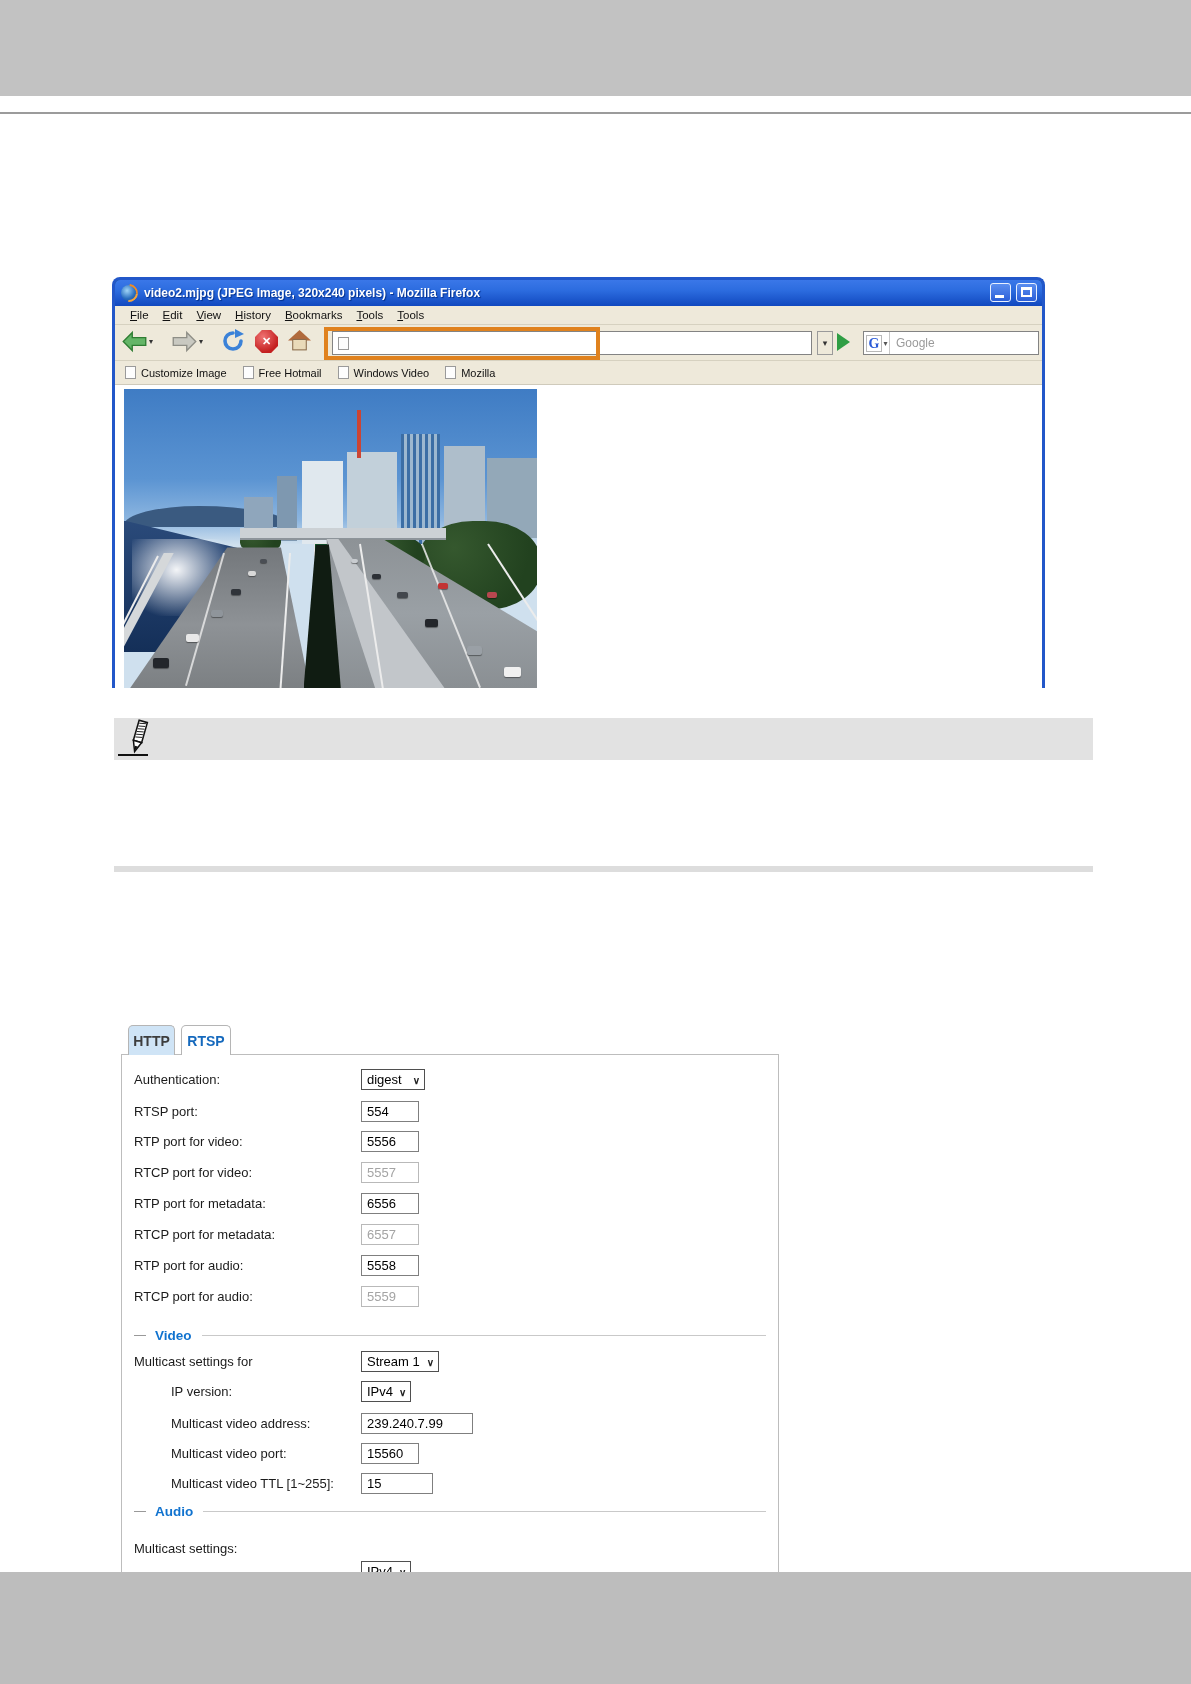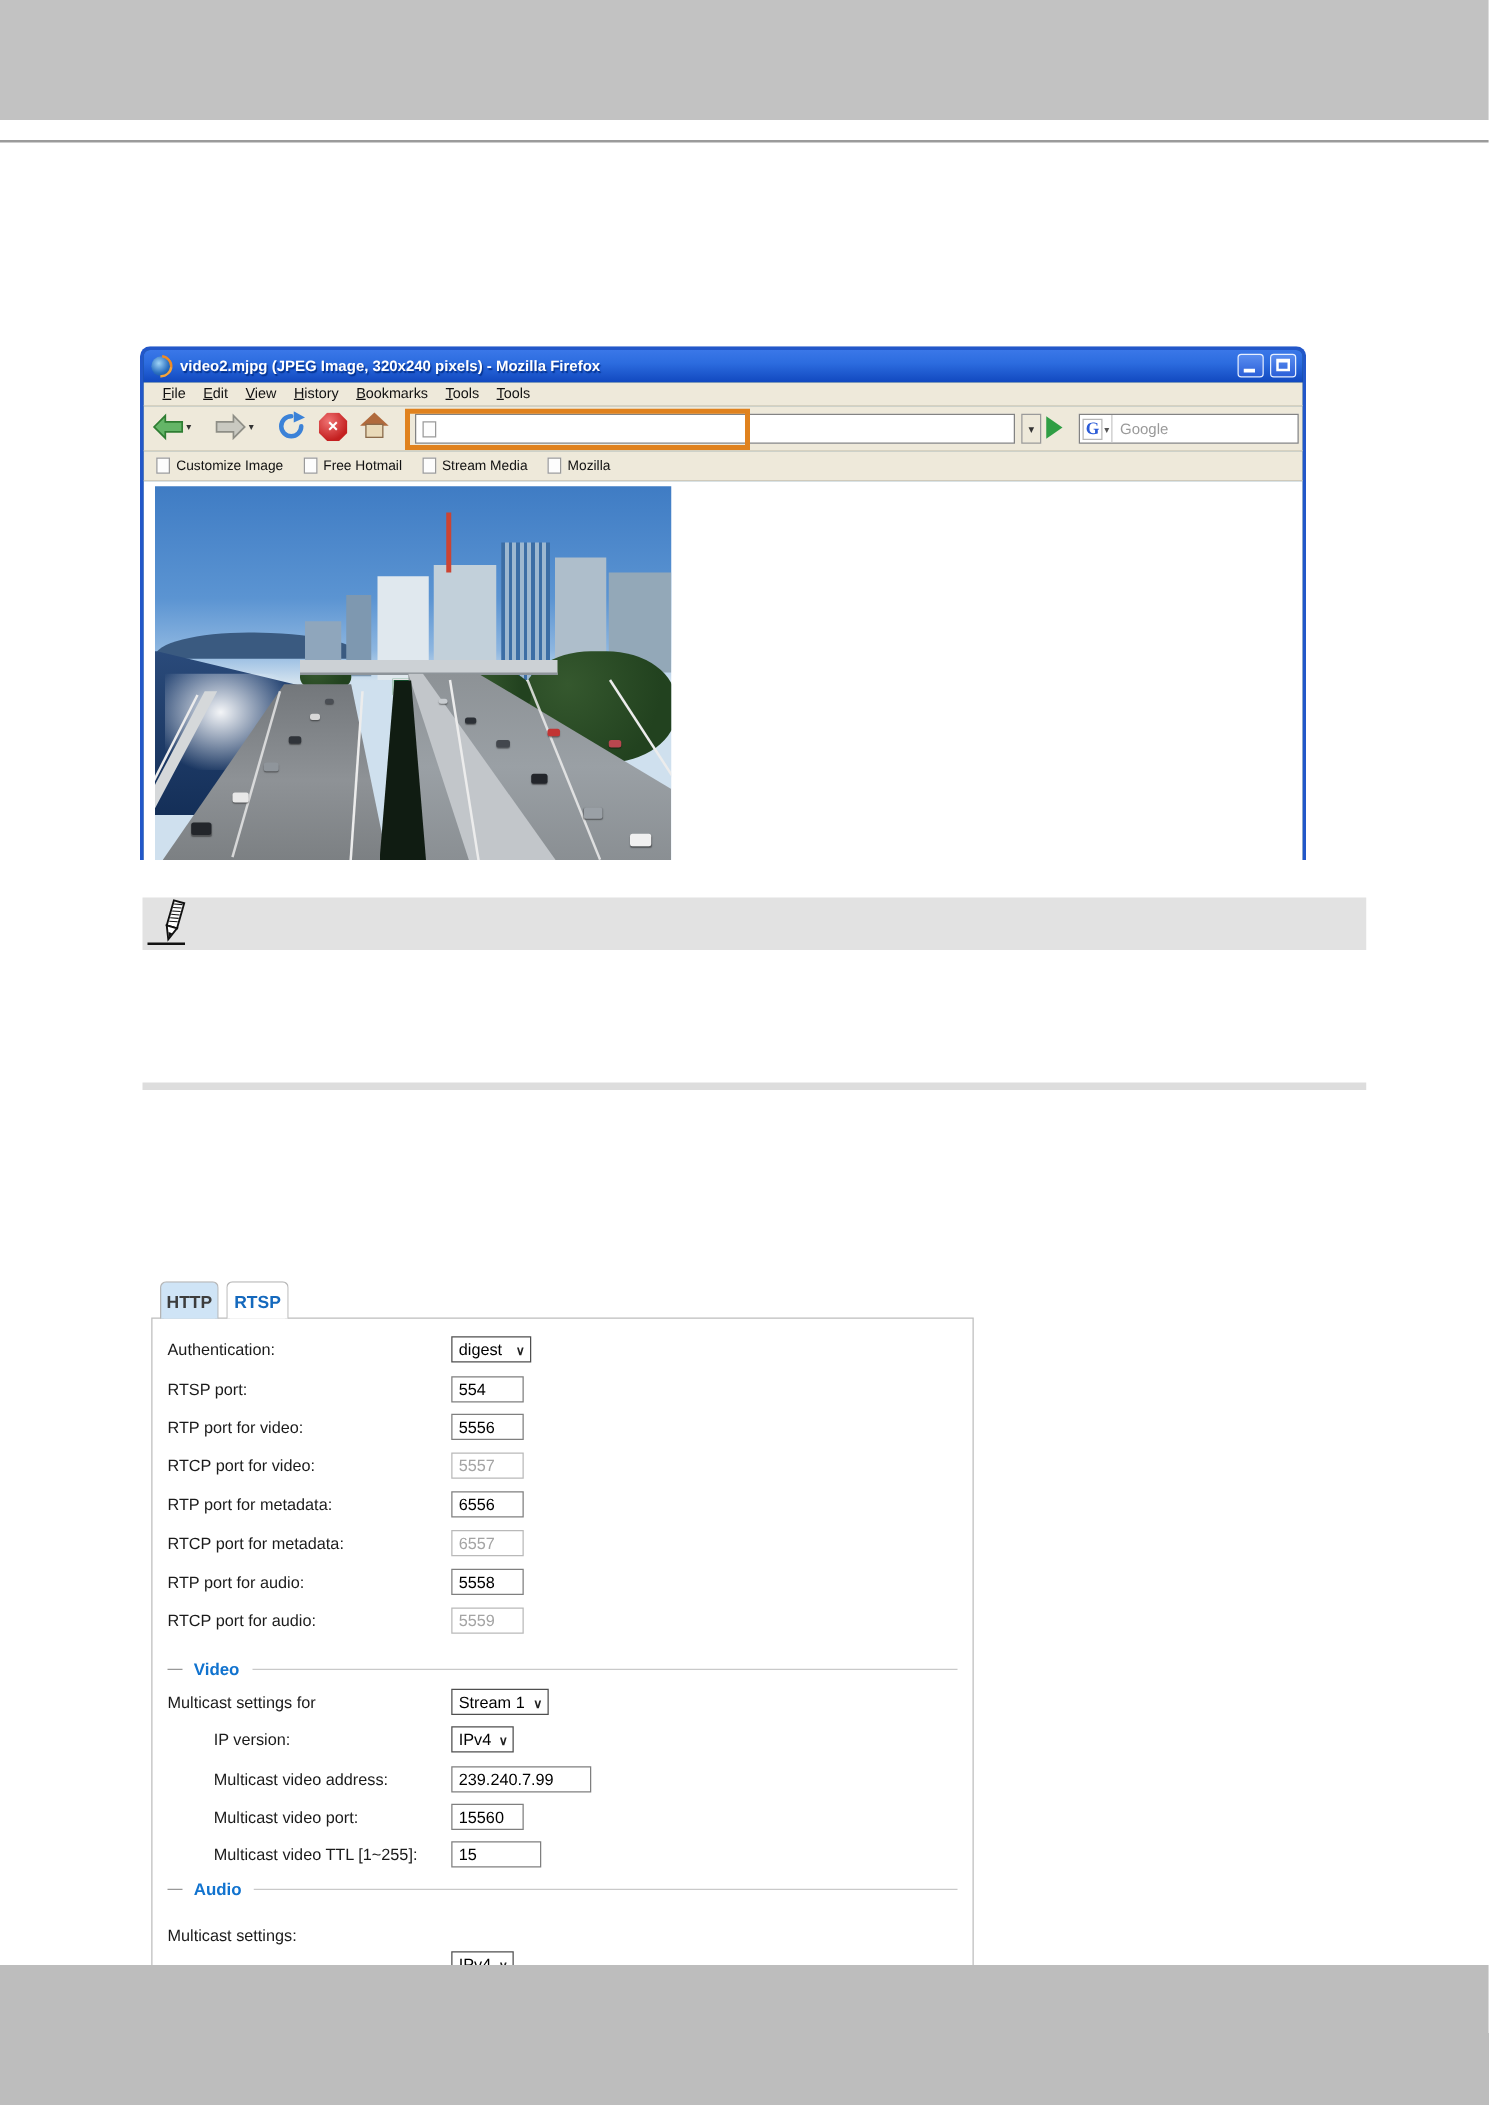--- a/index.html
+++ b/index.html
@@ -198,21 +198,21 @@
     <span class="bitem">
         <span class="pageico"></span>
         <span>Customize Image</span>
       </span>
     <span class="bitem">
         <span class="pageico"></span>
         <span>Free Hotmail</span>
       </span>
     <span class="bitem">
         <span class="pageico"></span>
-        <span>Stream Media</span>
+        <span>Windows Video</span>
       </span>
     <span class="bitem">
         <span class="pageico"></span>
         <span>Mozilla</span>
       </span>
   </div>
 
   <div class="content">
     <div class="cam" role="img" aria-label="Traffic camera snapshot: city highway ramps with cars, river at left, office towers and trees behind">
       <div class="hills"></div>

